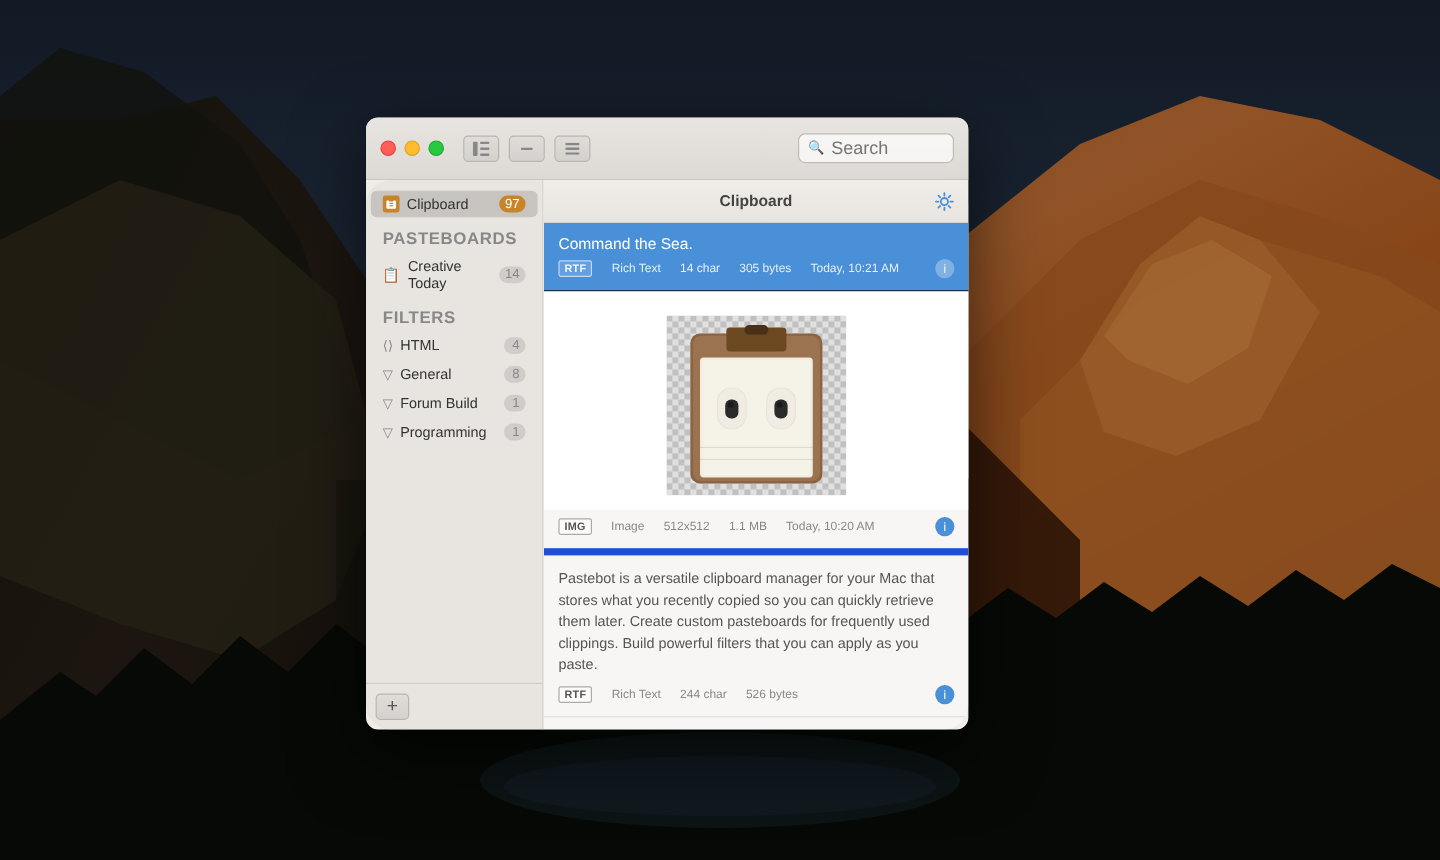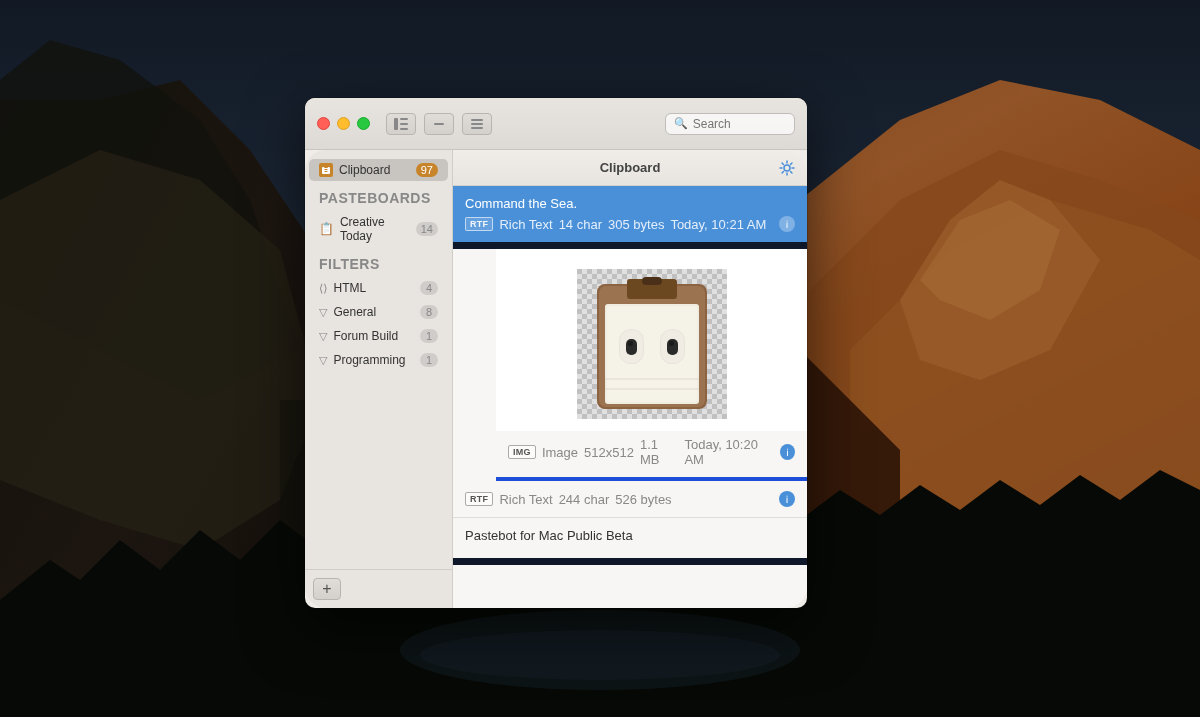--- a/index.html
+++ b/index.html
@@ -106,21 +106,21 @@
       border-radius: 6px;
       padding: 3px 8px;
       width: 130px;
       gap: 5px;
     }
 
     .search-bar input {
       border: none;
       background: transparent;
       outline: none;
-      font-size: 12px;
+      font-size: 15px;
       color: #888;
       width: 100%;
     }
 
     .search-icon-svg {
       color: #999;
       font-size: 11px;
     }
 
     
@@ -170,21 +170,21 @@
       flex: 1;
     }
 
     .sidebar-item-count {
       font-size: 11px;
       color: #888;
       background: rgba(0,0,0,0.1);
       padding: 1px 5px;
       border-radius: 8px;
       min-width: 18px;
-      text-align: center;
+      text-align: right;
     }
 
     .sidebar-item-count.active-count {
       background: #c8842a;
       color: white;
     }
 
     .filter-icon {
       font-size: 11px;
       color: #888;
@@ -252,21 +252,21 @@
 
     
     .clipboard-items {
       flex: 1;
       overflow-y: auto;
     }
 
     
     .clip-item {
       padding: 10px 12px;
-      border-bottom: 7px solid #0f172a;
+      border-bottom: 1px solid #0f172a;
       cursor: pointer;
     }
 
     .clip-item.selected {
       background: #4a90d9;
     }
 
     .clip-item.selected .clip-title {
       color: white;
     }
@@ -274,42 +274,42 @@
     .clip-title {
       font-size: 13px;
       color: #333;
       margin-bottom: 5px;
       font-weight: 500;
     }
 
     .clip-meta {
       display: flex;
       align-items: center;
-      gap: 6px;
+      gap: 16px;
     }
 
     .clip-type-badge {
       font-size: 9px;
       font-weight: 700;
       color: #555;
       border: 1px solid #aaa;
       padding: 1px 4px;
       border-radius: 2px;
       background: rgba(255,255,255,0.5);
       letter-spacing: 0.3px;
     }
 
     .clip-item.selected .clip-type-badge {
       color: rgba(255,255,255,0.9);
       border-color: rgba(255,255,255,0.6);
       background: rgba(255,255,255,0.15);
     }
 
     .clip-meta-text {
-      font-size: 13px;
+      font-size: 10px;
       color: #888;
     }
 
     .clip-item.selected .clip-meta-text {
       color: rgba(255,255,255,0.85);
     }
 
     .clip-info-icon {
       margin-left: auto;
       width: 16px;
@@ -542,21 +542,21 @@
           <div class="clip-meta">
             <span class="clip-type-badge">RTF</span>
             <span class="clip-meta-text">Rich Text</span>
             <span class="clip-meta-text">14 char</span>
             <span class="clip-meta-text">305 bytes</span>
             <span class="clip-meta-text">Today, 10:21 AM</span>
             <div class="clip-info-icon">ℹ</div>
           </div>
         </div>
 
-        <div style="border-bottom:4px solid #1d4ed8;margin-left:43px;">
+        <div style="border-bottom:6px solid #1d4ed8;">
           <div class="clip-image-container">
 
             <svg width="150" height="150" viewBox="0 0 150 150" class="pastebot-icon">
 
               <defs>
                 <pattern id="checker" width="10" height="10" patternUnits="userSpaceOnUse">
                   <rect width="10" height="10" fill="#e0e0e0"></rect>
                   <rect width="5" height="5" fill="#c0c0c0"></rect>
                   <rect x="5" y="5" width="5" height="5" fill="#c0c0c0"></rect>
                 </pattern>
@@ -590,20 +590,21 @@
             <span class="clip-type-badge">IMG</span>
             <span class="clip-meta-text">Image</span>
             <span class="clip-meta-text">512x512</span>
             <span class="clip-meta-text">1.1 MB</span>
             <span class="clip-meta-text">Today, 10:20 AM</span>
             <div class="clip-info-icon dark">ℹ</div>
           </div>
         </div>
 
         <div class="clip-item" style="border-bottom:1px solid #e0dcd8;">
+          <div class="clip-text-content">Pastebot is a versatile clipboard manager for your Mac that stores what you recently copied so you can quickly retrieve them later. Create custom pasteboards for frequently used clippings. Build powerful filters that you can apply as you paste.</div>
           <div class="clip-meta">
             <span class="clip-type-badge">RTF</span>
             <span class="clip-meta-text">Rich Text</span>
             <span class="clip-meta-text">244 char</span>
             <span class="clip-meta-text">526 bytes</span>
             <div class="clip-info-icon dark">ℹ</div>
           </div>
         </div>
 
         <div class="clip-item">

